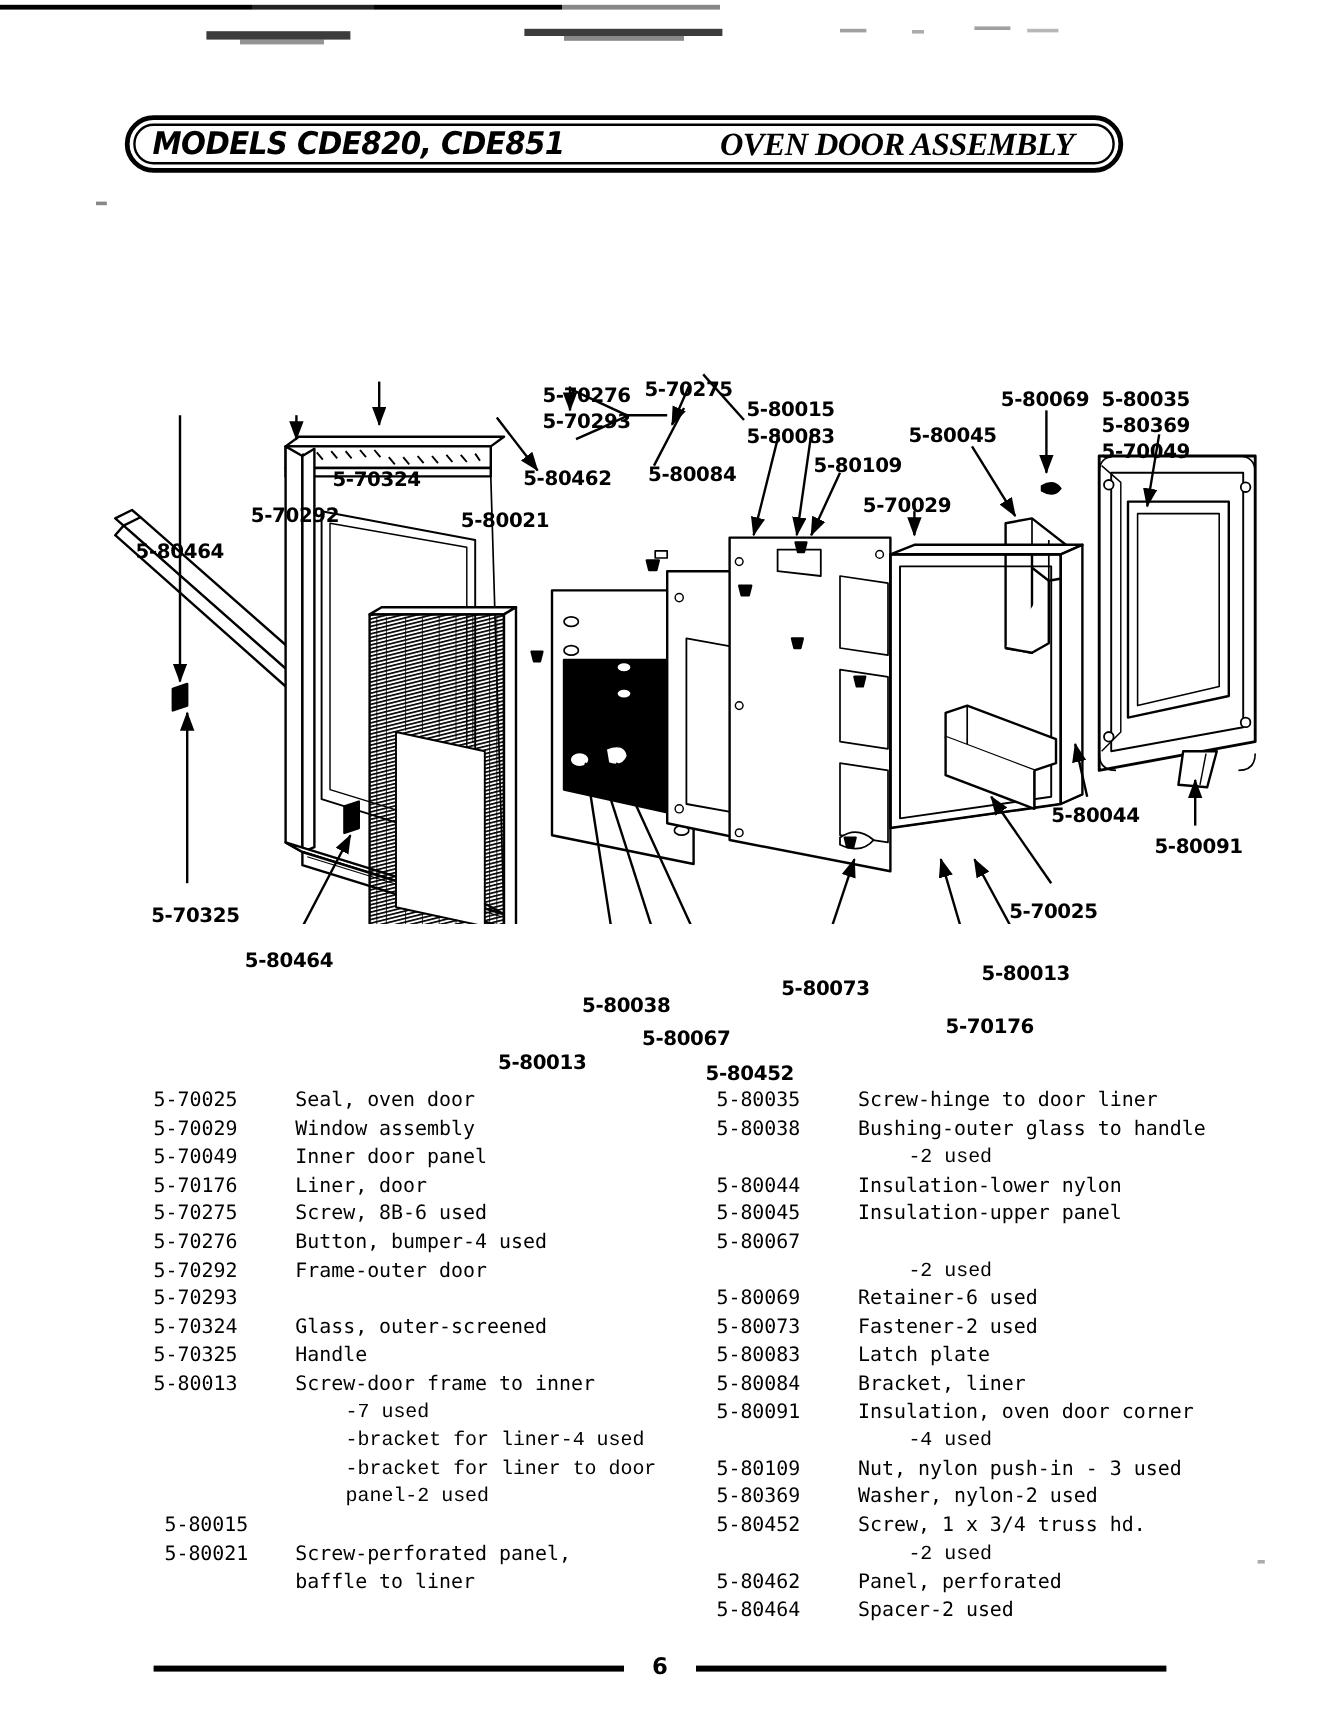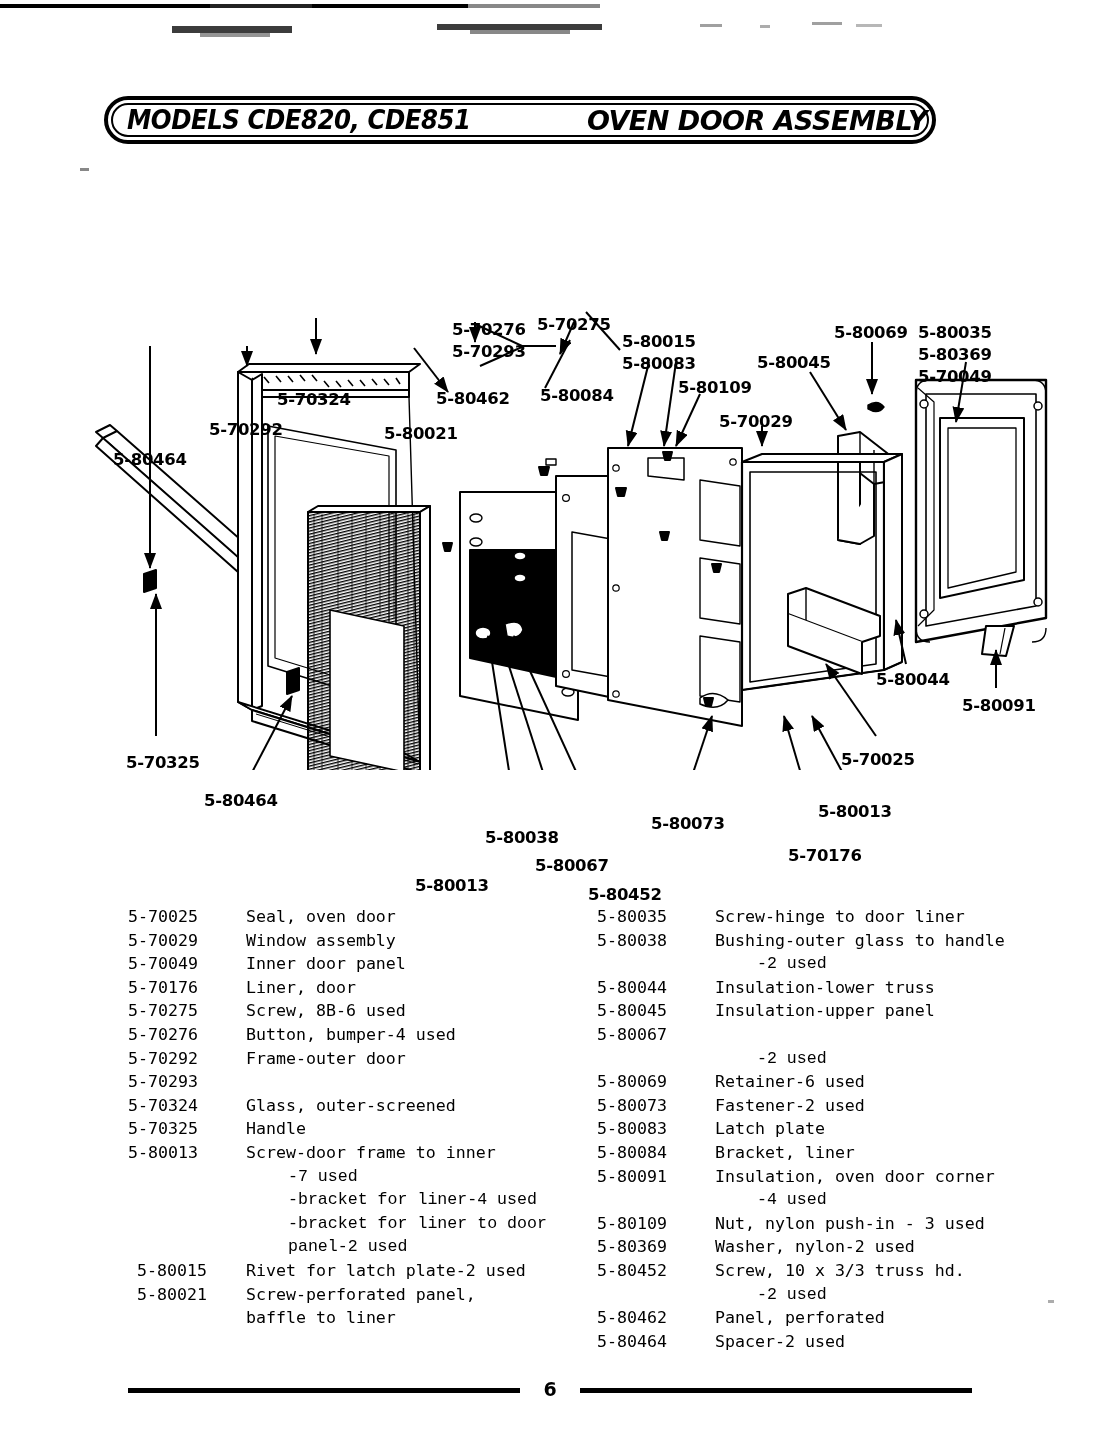--- a/index.html
+++ b/index.html
@@ -13,21 +13,21 @@
 
   
   #titlebar{position:absolute;left:104px;top:96px;width:832px;height:48px;
             border:4px solid #000;border-radius:24px;box-sizing:border-box;
             background:#fff;}
   #titlebar .inner{position:absolute;inset:3px;border:2px solid #000;border-radius:20px;
             box-sizing:border-box;display:flex;align-items:center;}
   .ttl{font-family:"DejaVu Sans",sans-serif;font-weight:bold;font-style:italic;
        font-size:26px;letter-spacing:-.5px;white-space:nowrap;}
   #ttl-models{margin-left:14px;transform:scaleX(.94);transform-origin:left center;}
-  #ttl-right{position:absolute;right:0;font-size:27px;}
+  #ttl-right{position:absolute;right:32px;font-size:27px;font-family:Liberation Serif, serif;}
 
   
   #diagram{position:absolute;left:0;top:150px;width:1100px;height:620px;}
   #diagram svg{display:block;}
   .cal{font-family:"DejaVu Sans",sans-serif;font-weight:bold;font-size:16.5px;
        letter-spacing:-.3px;}
   .calbox{position:absolute;white-space:nowrap;}
 
   
   #parts{position:absolute;left:0;top:905px;width:1100px;height:430px;
@@ -339,41 +339,41 @@
       <div class="row"><div class="pn">5-70276</div><div class="desc">Button, bumper-4 used</div></div>
       <div class="row"><div class="pn">5-70292</div><div class="desc">Frame-outer door</div></div>
       <div class="row"><div class="pn">5-70293</div></div>
       <div class="row"><div class="pn">5-70324</div><div class="desc">Glass, outer-screened</div></div>
       <div class="row"><div class="pn">5-70325</div><div class="desc">Handle</div></div>
       <div class="row"><div class="pn">5-80013</div><div class="desc">Screw-door frame to inner</div></div>
       <div class="row"><div class="cont2">-7 used</div></div>
       <div class="row"><div class="cont2">-bracket for liner-4 used</div></div>
       <div class="row"><div class="cont2">-bracket for liner to door</div></div>
       <div class="row"><div class="cont2">panel-2 used</div></div>
-      <div class="row"><div class="pn ind">5-80015</div><div class="desc">Rivet for latch plate-2 used</div></div>
+      <div class="row"><div class="pn ind">5-80015</div></div>
       <div class="row"><div class="pn ind">5-80021</div><div class="desc">Screw-perforated panel,</div></div>
       <div class="row"><div class="cont">baffle to liner</div></div>
     </div>
   <div class="col" id="col-right">
       <div class="row"><div class="pn">5-80035</div><div class="desc">Screw-hinge to door liner</div></div>
       <div class="row"><div class="pn">5-80038</div><div class="desc">Bushing-outer glass to handle</div></div>
       <div class="row"><div class="cont2">-2 used</div></div>
-      <div class="row"><div class="pn">5-80044</div><div class="desc">Insulation-lower truss</div></div>
+      <div class="row"><div class="pn">5-80044</div><div class="desc">Insulation-lower nylon</div></div>
       <div class="row"><div class="pn">5-80045</div><div class="desc">Insulation-upper panel</div></div>
       <div class="row"><div class="pn">5-80067</div></div>
       <div class="row"><div class="cont2">-2 used</div></div>
       <div class="row"><div class="pn">5-80069</div><div class="desc">Retainer-6 used</div></div>
       <div class="row"><div class="pn">5-80073</div><div class="desc">Fastener-2 used</div></div>
       <div class="row"><div class="pn">5-80083</div><div class="desc">Latch plate</div></div>
       <div class="row"><div class="pn">5-80084</div><div class="desc">Bracket, liner</div></div>
       <div class="row"><div class="pn">5-80091</div><div class="desc">Insulation, oven door corner</div></div>
       <div class="row"><div class="cont2">-4 used</div></div>
       <div class="row"><div class="pn">5-80109</div><div class="desc">Nut, nylon push-in - 3 used</div></div>
       <div class="row"><div class="pn">5-80369</div><div class="desc">Washer, nylon-2 used</div></div>
-      <div class="row"><div class="pn">5-80452</div><div class="desc">Screw, 10 x 3/3 truss hd.</div></div>
+      <div class="row"><div class="pn">5-80452</div><div class="desc">Screw, 1 x 3/4 truss hd.</div></div>
       <div class="row"><div class="cont2">-2 used</div></div>
       <div class="row"><div class="pn">5-80462</div><div class="desc">Panel, perforated</div></div>
       <div class="row"><div class="pn">5-80464</div><div class="desc">Spacer-2 used</div></div>
     </div>
 </div>
 
 <div id="footer">
   <div class="frule" id="frule-l"></div>
   <div class="frule" id="frule-r"></div>
   <div id="pageno">6</div>

